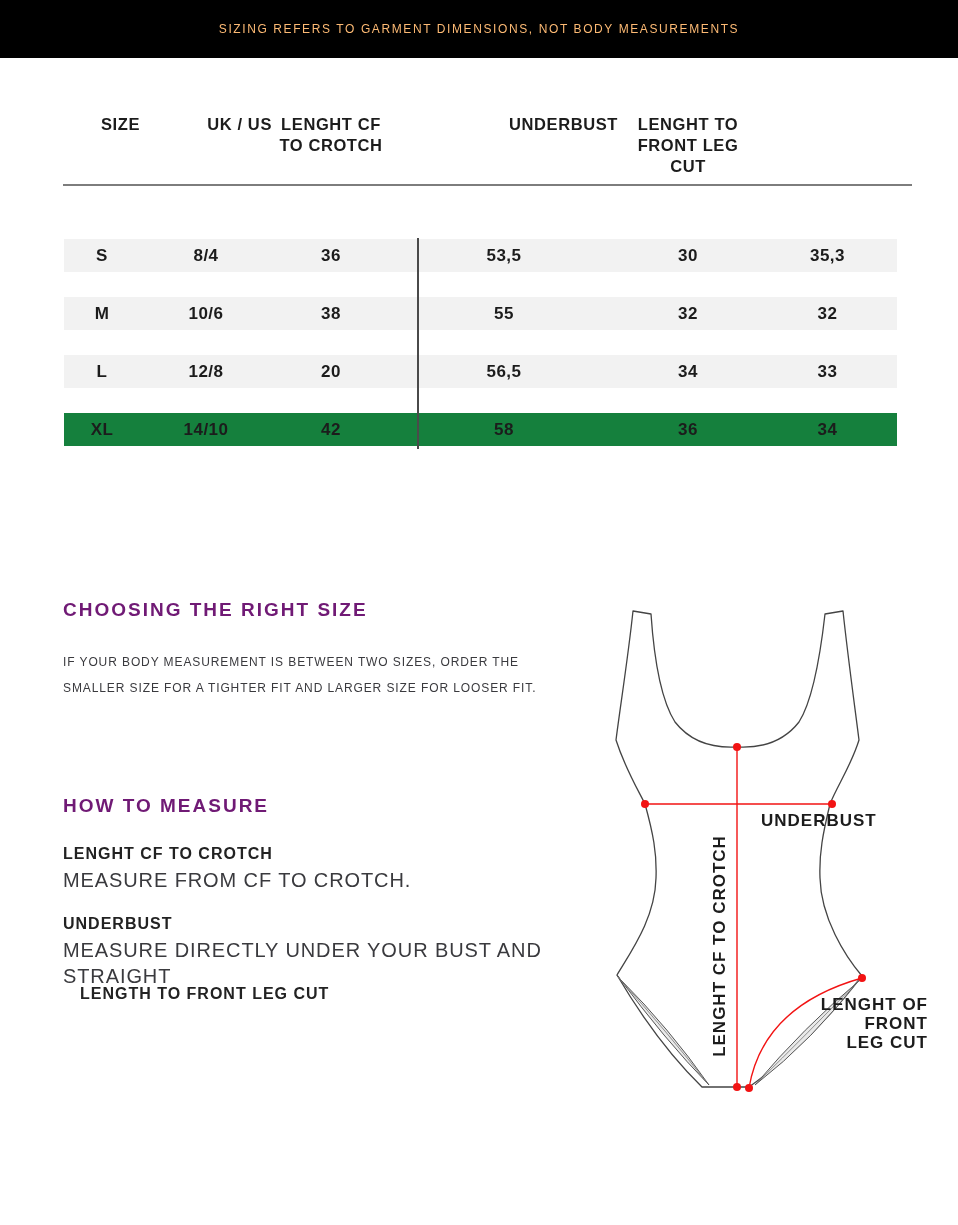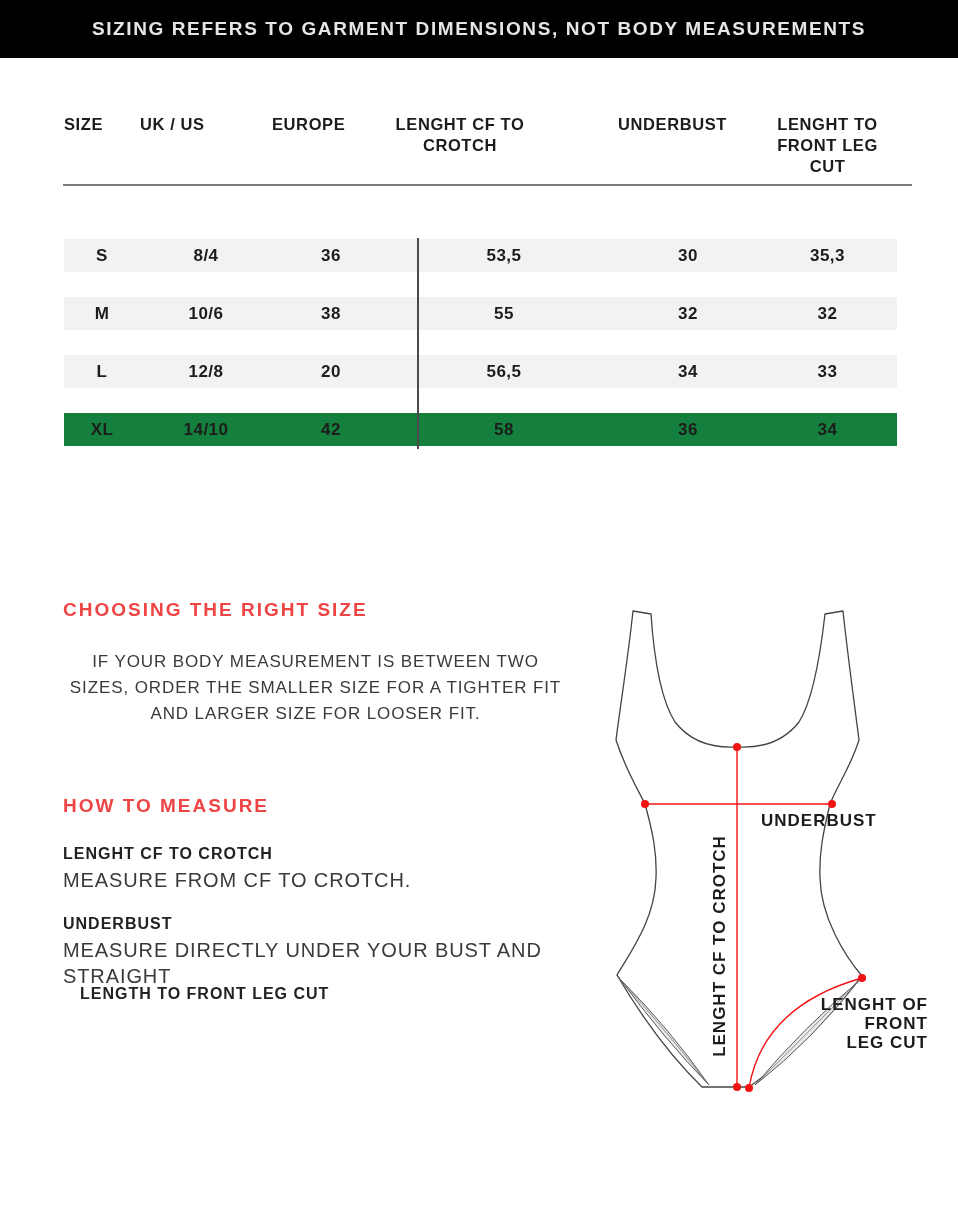--- a/index.html
+++ b/index.html
@@ -2,50 +2,50 @@
 <html><head>
 <meta charset="utf-8">
 <style>
   * { margin:0; padding:0; box-sizing:border-box; }
   html,body { width:958px; height:1225px; background:#fff;
     font-family:"Liberation Sans", sans-serif; }
   body { position:relative; overflow:hidden; }
 
   .banner { position:absolute; left:0; top:0; width:958px; height:58px;
     background:#000; display:flex; align-items:center; justify-content:center; }
-  .banner-title { color:#e5e5e5; font-size:19px; font-weight:700; letter-spacing:1.6px; }
+  .banner-title { color:#fdba74; font-size:12px; font-weight:400; letter-spacing:1.6px; }
 
   .thead { position:absolute; left:64px; top:114px; width:833px;
     display:grid; grid-template-columns:76px 132px 118px 228px 140px 139px; }
-  .hcell { display:flex; justify-content:flex-start; align-items:flex-start; }
+  .hcell { display:flex; justify-content:flex-end; align-items:flex-start; }
   .hcell span { text-align:center; font-size:16.5px; font-weight:700;
     letter-spacing:0.6px; color:#1c1c1c; line-height:21px; }
   .hcell.wrap4 span { max-width:140px; }
   .hcell.wrap6 span { max-width:148px; }
 
   .head-rule { position:absolute; left:63px; top:184px; width:849px; height:2px;
     background:#7d7d7d; }
 
   .trow { position:absolute; left:64px; width:833px; height:33px;
     display:grid; grid-template-columns:76px 132px 118px 228px 140px 139px;
     align-items:center; }
   .trow .cell { text-align:center; font-size:17px; font-weight:700;
     color:#1c1c1c; letter-spacing:0.5px; }
   .row-0 { top:239px; } .row-1 { top:297px; } .row-2 { top:355px; } .row-3 { top:413px; }
 
   .vdivider { position:absolute; left:417px; top:238px; width:2px; height:211px;
     background:#4a4a4a; }
 
   .section-heading { position:absolute; left:63px; font-size:19px; font-weight:700;
-    letter-spacing:2px; color:#ef4444; }
+    letter-spacing:2px; color:#701a75; }
   .heading-choosing { top:599px; }
   .heading-measure { top:795px; }
 
   .choosing-body { position:absolute; left:63px; top:649px; width:505px;
-    font-size:17px; letter-spacing:0.9px; line-height:26px; color:#3a3a3e;text-align:center; }
+    font-size:12px; letter-spacing:0.9px; line-height:26px; color:#3a3a3e; }
 
   .measure-item { position:absolute; left:63px; width:520px; line-height:26px; }
   .mi-0 { top:841px; } .mi-1 { top:911px; } .mi-2 { top:981px;margin-left:17px; }
   .measure-title { font-size:16px; font-weight:700; letter-spacing:1px; color:#222; }
   .measure-desc { font-size:20px; letter-spacing:0.9px; color:#3a3a3e; }
 
   .diagram { position:absolute; left:585px; top:588px; width:373px; height:540px; }
   .diagram svg { position:absolute; left:0; top:0; }
   .dlabel { position:absolute; font-size:17px; font-weight:700;
     letter-spacing:1px; color:#1c1c1c; white-space:nowrap; }
@@ -59,23 +59,20 @@
 <div class="banner">
   <div class="banner-title">SIZING REFERS TO GARMENT DIMENSIONS, NOT BODY MEASUREMENTS</div>
 </div>
 
 <div class="thead">
   <div class="hcell">
       <span>SIZE</span>
     </div>
   <div class="hcell">
       <span>UK / US</span>
-    </div>
-  <div class="hcell">
-      <span>EUROPE</span>
     </div>
   <div class="hcell wrap4">
       <span>LENGHT CF TO CROTCH</span>
     </div>
   <div class="hcell">
       <span>UNDERBUST</span>
     </div>
   <div class="hcell wrap6">
       <span>LENGHT TO FRONT LEG CUT</span>
     </div>

